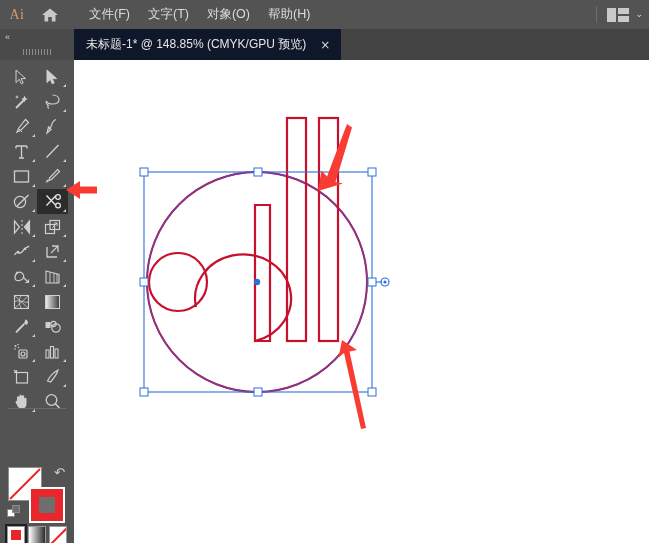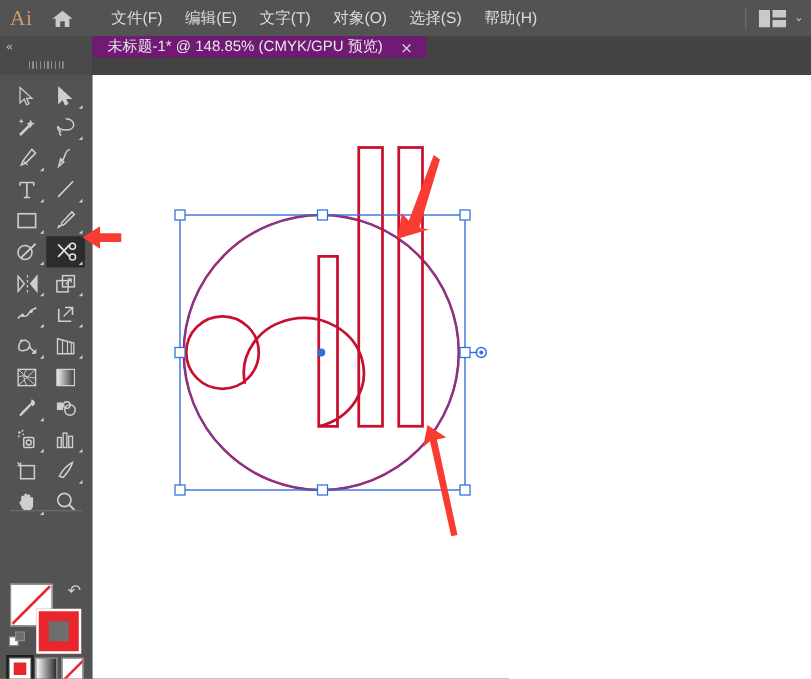--- a/index.html
+++ b/index.html
@@ -11,21 +11,21 @@
   }
   .app{position:relative;width:649px;height:543px;}
 
   
   .menubar{
     position:absolute;left:0;top:0;width:649px;height:29px;
     background:#535353;display:flex;align-items:center;
   }
   .ai-logo{
     width:34px;height:29px;display:flex;align-items:center;justify-content:center;
-    color:#d79b6a;font-size:17px;font-family:"Liberation Serif","DejaVu Serif",serif;
+    color:#d79b6a;font-size:14px;font-family:"Liberation Serif","DejaVu Serif",serif;
     letter-spacing:.5px;
     text-align:center;
   }
   .home-btn{
     width:32px;height:29px;display:flex;align-items:center;justify-content:center;
   }
   .menu-items{display:flex;align-items:center;margin-left:14px;}
   .menu-item{
     color:#dcdcdc;font-size:12.5px;padding:0 9px;line-height:29px;white-space:nowrap;
   }
@@ -34,21 +34,21 @@
   }
   .menu-sep{width:1px;height:17px;background:#6e6e6e;margin-right:4px;}
   .ws-chev{color:#d8d8d8;font-size:9px;line-height:1;}
 
   
   .tabstrip{
     position:absolute;left:74px;top:29px;width:575px;height:31px;
     background:#434343;border-bottom:1px solid #2b2b2b;
   }
   .tab{
-    position:absolute;left:0px;top:0;height:17px;background:#701a75;
+    position:absolute;left:0px;top:0;height:31px;background:#0f172a;
     display:flex;align-items:center;padding:0 8px 0 12px;box-sizing:border-box;
   }
   .tab-label{color:#e6e6e6;font-size:12px;white-space:nowrap;}
   .tab-close{
     color:#d9d9d9;font-size:12px;margin-left:13px;width:12px;text-align:center;
     font-family:"DejaVu Sans",sans-serif;
   }
 
   
   .panel-head{
@@ -144,24 +144,22 @@
     <div class="ai-logo">
       <span>Ai</span>
     </div>
     <div class="home-btn">
       <svg width="18" height="16" viewBox="0 0 18 16">
         <path d="M9 1.5 L17 8 L14.5 8 L14.5 14.5 L10.8 14.5 L10.8 10 L7.2 10 L7.2 14.5 L3.5 14.5 L3.5 8 L1 8 Z" fill="#c9c9c9"></path>
       </svg>
     </div>
     <div class="menu-items">
       <div class="menu-item">文件(F)</div>
-      <div class="menu-item">编辑(E)</div>
       <div class="menu-item">文字(T)</div>
       <div class="menu-item">对象(O)</div>
-      <div class="menu-item">选择(S)</div>
       <div class="menu-item">帮助(H)</div>
     </div>
     <div class="menu-right">
       <div class="menu-sep"></div>
       <svg width="22" height="14" viewBox="0 0 22 14">
         <rect x="0" y="0" width="9" height="14" fill="#c9c9c9"></rect>
         <rect x="11" y="0" width="11" height="6" fill="#c9c9c9"></rect>
         <rect x="11" y="8" width="11" height="6" fill="#c9c9c9"></rect>
       </svg>
       <span class="ws-chev">⌄</span>

